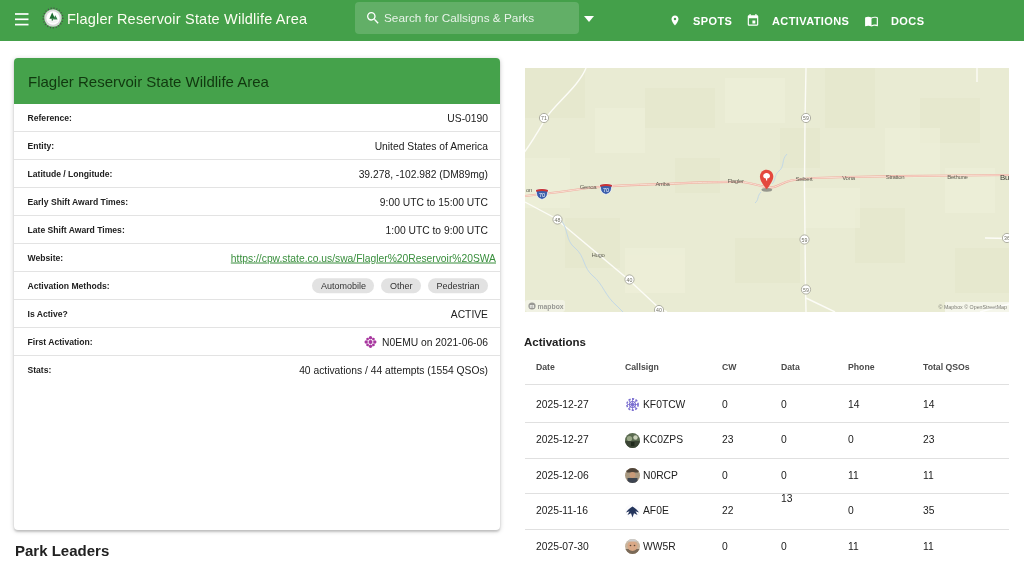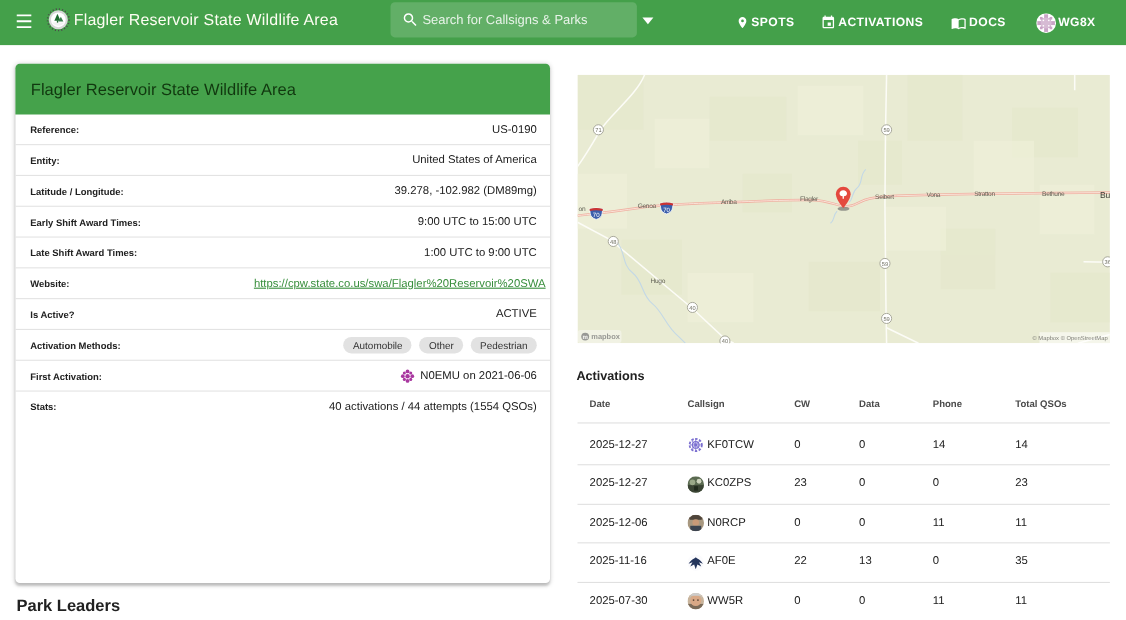--- a/index.html
+++ b/index.html
@@ -10,21 +10,21 @@
   
   #nav { position:absolute; left:0; top:0; width:1024px; height:41px;
     background:#44a04a; color:#fff; }
   #nav .title { position:absolute; left:67px; top:11px; font-size:14.5px;
     color:#fdfdf2; letter-spacing:.2px; }
   #search { position:absolute; left:355px; top:2px; width:224px; height:32px;
     background:rgba(255,255,255,.16); border-radius:4px; }
   #search .ph { position:absolute; left:29px; top:9px; font-size:11.8px;
     color:rgba(255,255,255,.85); }
   .navitem { position:absolute; top:0; height:41px; display:flex;
-    align-items:center; gap:2px; font-size:11px; font-weight:bold;
+    align-items:center; gap:12px; font-size:11px; font-weight:bold;
     letter-spacing:.4px; color:#fff; }
 
   
   #card { position:absolute; left:14px; top:58px; width:486px; height:472px;
     background:#fff; border-radius:4px;
     box-shadow:0 1px 5px rgba(0,0,0,.2), 0 2px 2px rgba(0,0,0,.14); }
   #cardhead { height:46px; background:#45a24b; border-radius:4px 4px 0 0;
     display:flex; align-items:center; padding-left:14px;
     font-size:15px; color:#11380f; }
   .row { height:28px; position:relative; border-bottom:1px solid #e3e3e3;
@@ -96,36 +96,20 @@
         <path fill="#fff" d="M19 3h-1V1h-2v2H8V1H6v2H5c-1.11 0-1.99.9-1.99 2L3 19a2 2 0 0 0 2 2h14c1.1 0 2-.9 2-2V5c0-1.1-.9-2-2-2zm0 16H5V8h14v11zm-3-7h-5v5h5v-5z"></path>
       </svg>
     <span>ACTIVATIONS</span>
   </div>
   <div class="navitem" style="left:864px">
     <svg width="15" height="14" viewBox="0 0 24 24">
         <path fill="#fff" d="M21 5c-1.11-.35-2.33-.5-3.5-.5-1.95 0-4.05.4-5.5 1.5-1.45-1.1-3.55-1.5-5.5-1.5S2.45 4.9 1 6v14.65c0 .25.25.5.5.5.1 0 .15-.05.25-.05C3.1 20.45 5.05 20 6.5 20c1.95 0 4.05.4 5.5 1.5 1.35-.85 3.8-1.5 5.5-1.5 1.65 0 3.35.3 4.75 1.05.1.05.15.05.25.05.25 0 .5-.25.5-.5V6c-.6-.45-1.25-.75-2-1zm0 13.5c-1.1-.35-2.3-.5-3.5-.5-1.7 0-4.15.65-5.5 1.5V8c1.35-.85 3.8-1.5 5.5-1.5 1.2 0 2.4.15 3.5.5v11.5z"></path>
       </svg>
     <span>DOCS</span>
   </div>
-  <div class="navitem" style="left:942px">
-    <svg width="18" height="18" viewBox="0 0 18 18">
-      <circle cx="9" cy="9" r="9" fill="#fff"></circle>
-      <g fill="#c9a4c6">
-        <rect x="7.2" y="1" width="3.6" height="16"></rect>
-        <rect x="1" y="7.2" width="16" height="3.6"></rect>
-        <rect x="3.4" y="3.4" width="2.4" height="2.4"></rect>
-        <rect x="12.2" y="3.4" width="2.4" height="2.4"></rect>
-        <rect x="3.4" y="12.2" width="2.4" height="2.4"></rect>
-        <rect x="12.2" y="12.2" width="2.4" height="2.4"></rect>
-        <rect x="5.2" y="5.2" width="7.6" height="7.6" fill="none" stroke="#c9a4c6" stroke-width="1.4"></rect>
-      </g>
-      <circle cx="9" cy="9" r="5" fill="#fff" opacity=".25"></circle>
-    </svg>
-    <span>WG8X</span>
-  </div>
 </div>
 
 <div id="card">
   <div id="cardhead">Flagler Reservoir State Wildlife Area</div>
   <div class="row">
       <span class="lab">Reference:</span>
       <span class="val">US-0190</span>
     </div>
   <div class="row">
       <span class="lab">Entity:</span>
@@ -141,26 +125,26 @@
     </div>
   <div class="row">
       <span class="lab">Late Shift Award Times:</span>
       <span class="val">1:00 UTC to 9:00 UTC</span>
     </div>
   <div class="row">
       <span class="lab">Website:</span>
       <span class="val" style="right:4px"><span class="weblink">https://cpw.state.co.us/swa/Flagler%20Reservoir%20SWA</span></span>
     </div>
   <div class="row">
+      <span class="lab">Activation Methods:</span>
+      <span class="val"><span class="chip">Automobile</span><span class="chip">Other</span><span class="chip">Pedestrian</span></span>
+    </div>
+  <div class="row">
       <span class="lab">Is Active?</span>
       <span class="val">ACTIVE</span>
-    </div>
-  <div class="row">
-      <span class="lab">Activation Methods:</span>
-      <span class="val"><span class="chip">Automobile</span><span class="chip">Other</span><span class="chip">Pedestrian</span></span>
     </div>
   <div class="row">
       <span class="lab">First Activation:</span>
       <span class="val" style="display:flex;align-items:center;gap:4px">
     <svg width="15" height="15" viewBox="0 0 15 15">
           <circle cx="7.5" cy="7.5" r="7.5" fill="#fff"></circle>
           <g fill="#a8379f">
             <circle cx="7.5" cy="7.5" r="2"></circle>
             <circle cx="7.5" cy="3.2" r="1.7"></circle>
             <circle cx="7.5" cy="11.8" r="1.7"></circle>
@@ -358,21 +342,21 @@
   <div class="td cTot" style="top:117.5px">11</div>
   <div class="hline" style="top:141px"></div>
 
   <div class="td cDate" style="top:153px">2025-11-16</div>
   <svg class="avat cCall" style="top:151.5px" viewBox="0 0 15 15">
       <rect width="15" height="15" fill="#fbfbfd"></rect>
       <path d="M1 8.5 C3.5 4.5 6.5 3.5 7.5 2.5 C8.5 3.5 11.5 4.5 14 8.5 L10.5 7.2 L12.5 11 L9 9.2 L7.5 13.5 L6 9.2 L2.5 11 L4.5 7.2 Z" fill="#24355c"></path>
     </svg>
   <div class="td" style="left:118px;top:153px">AF0E</div>
   <div class="td cCW" style="top:153px">22</div>
-  <div class="td cData" style="top:153px">13</div>
+  <div class="td cData" style="top:141px">13</div>
   <div class="td cPhone" style="top:153px">0</div>
   <div class="td cTot" style="top:153px">35</div>
   <div class="hline" style="top:177px"></div>
 
   <div class="td cDate" style="top:188.5px">2025-07-30</div>
   <svg class="avat cCall" style="top:187px" viewBox="0 0 15 15">
       <rect width="15" height="15" fill="#c8b49c"></rect>
       <rect y="10" width="15" height="5" fill="#7a6a58"></rect>
       <circle cx="7.5" cy="7" r="5" fill="#d9a886"></circle>
       <path d="M2 5 A5.5 5.5 0 0 1 13 5 L12 2.6 L3 2.6 Z" fill="#cccccc"></path>

